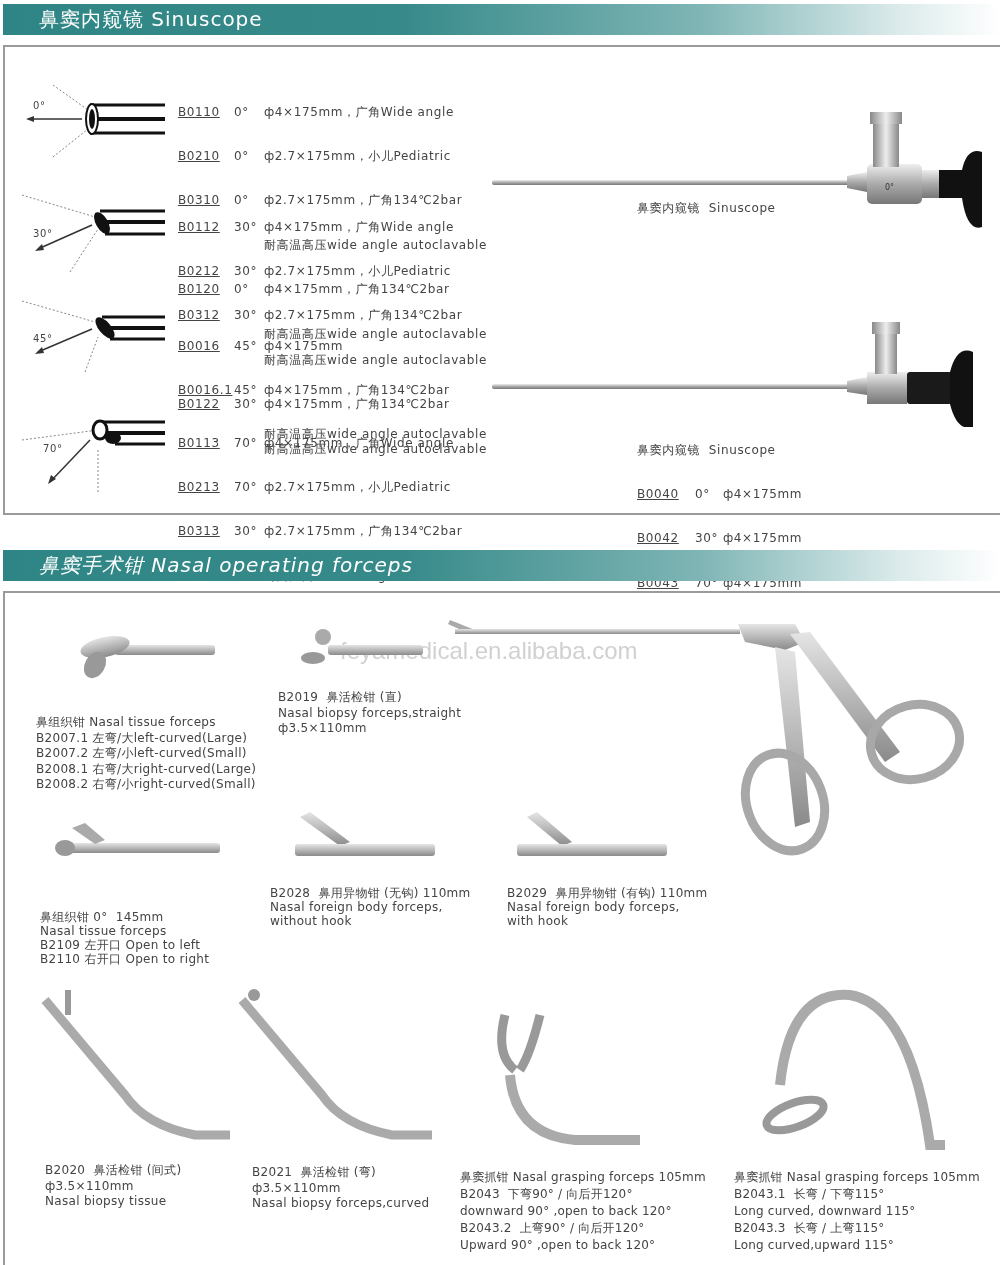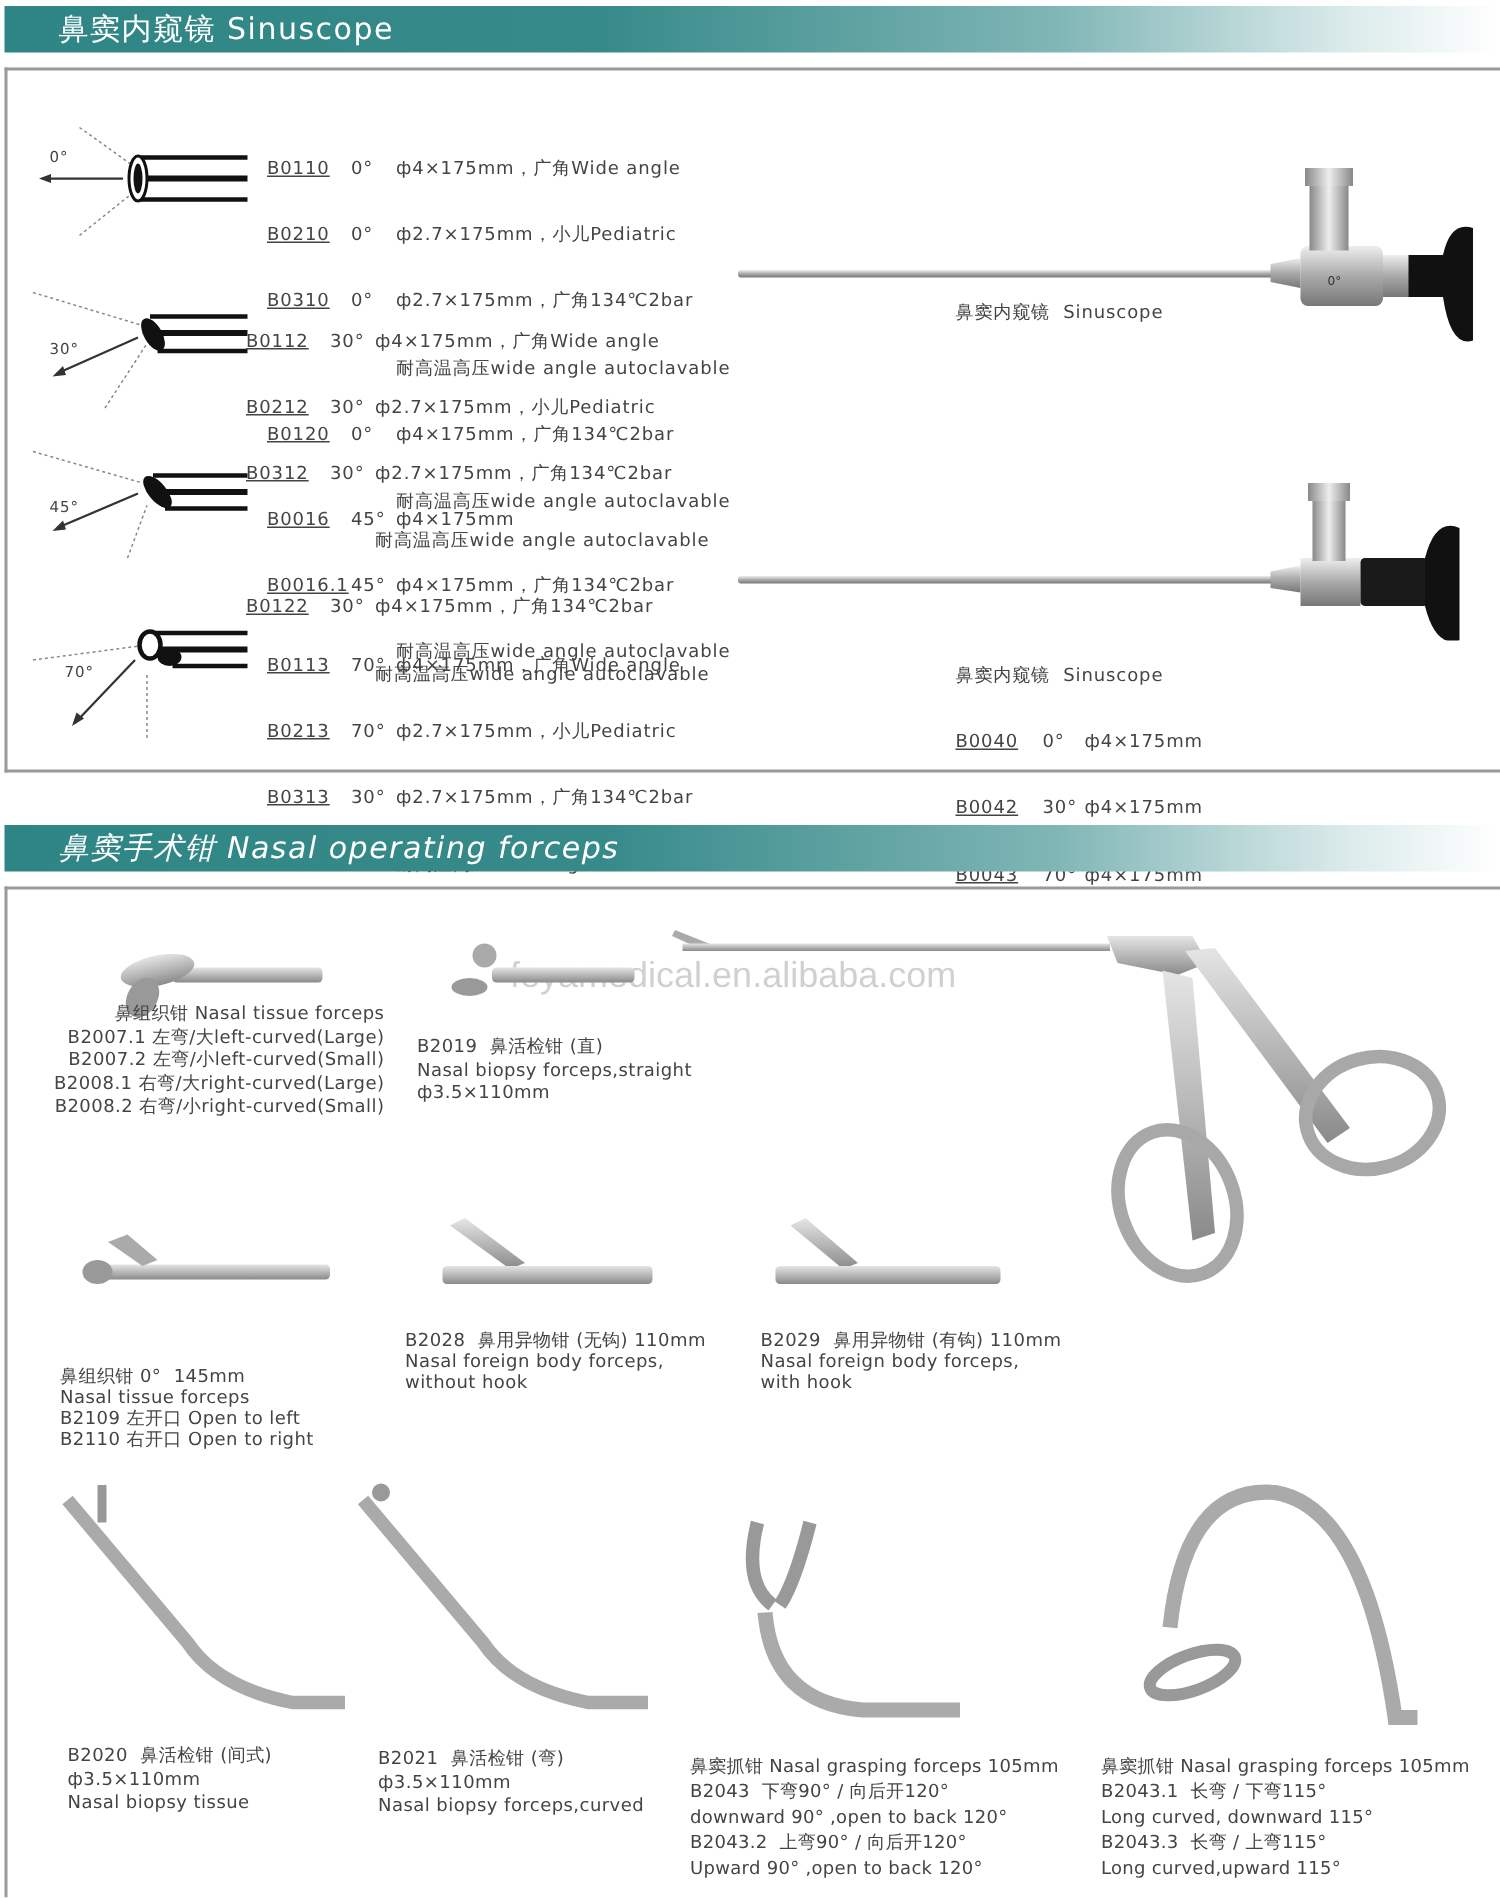--- a/index.html
+++ b/index.html
@@ -74,21 +74,21 @@
 
   <div class="txt" style="left:173px;top:28px">
     <div class="row"><span class="code">B0110</span><span class="ang">0°</span><span>ф4×175mm，广角Wide angle</span></div>
     <div class="row"><span class="code">B0210</span><span class="ang">0°</span><span>ф2.7×175mm，小儿Pediatric</span></div>
     <div class="row"><span class="code">B0310</span><span class="ang">0°</span><span>ф2.7×175mm，广角134℃2bar</span></div>
     <div class="row"><span class="code"></span><span class="ang"></span><span>耐高温高压wide angle autoclavable</span></div>
     <div class="row"><span class="code">B0120</span><span class="ang">0°</span><span>ф4×175mm，广角134℃2bar</span></div>
     <div class="row"><span class="code"></span><span class="ang"></span><span>耐高温高压wide angle autoclavable</span></div>
   </div>
 
-  <div class="txt" style="left:159px;top:143px">
+  <div class="txt" style="left:173px;top:143px">
     <div class="row"><span class="code">B0112</span><span class="ang">30°</span><span>ф4×175mm，广角Wide angle</span></div>
     <div class="row"><span class="code">B0212</span><span class="ang">30°</span><span>ф2.7×175mm，小儿Pediatric</span></div>
     <div class="row"><span class="code">B0312</span><span class="ang">30°</span><span>ф2.7×175mm，广角134℃2bar</span></div>
     <div class="row"><span class="code"></span><span class="ang"></span><span>耐高温高压wide angle autoclavable</span></div>
     <div class="row"><span class="code">B0122</span><span class="ang">30°</span><span>ф4×175mm，广角134℃2bar</span></div>
     <div class="row"><span class="code"></span><span class="ang"></span><span>耐高温高压wide angle autoclavable</span></div>
   </div>
 
   <div class="txt" style="left:173px;top:262px">
     <div class="row"><span class="code">B0016</span><span class="ang">45°</span><span>ф4×175mm</span></div>
@@ -205,21 +205,21 @@
 <svg style="left:495px;top:1005px" width="150" height="150" viewBox="0 0 150 150">
   <path d="M15 70 Q20 130 80 135 L145 135" fill="none" stroke="#aaa" stroke-width="10"></path>
   <path d="M10 10 Q0 50 20 65" fill="none" stroke="#999" stroke-width="9"></path>
   <path d="M45 10 Q35 50 25 65" fill="none" stroke="#999" stroke-width="9"></path>
 </svg>
 <svg style="left:760px;top:985px" width="190" height="170" viewBox="0 0 190 170">
   <path d="M185 160 L170 160 Q150 20 90 10 Q30 5 20 100" fill="none" stroke="#aaa" stroke-width="10"></path>
   <ellipse cx="35" cy="130" rx="30" ry="12" fill="none" stroke="#999" stroke-width="8" transform="rotate(-20 35 130)"></ellipse>
 </svg>
 
-<div class="cap" style="left:36px;top:668px;text-align:right">鼻组织钳 Nasal tissue forceps
+<div class="cap" style="left:36px;top:715px;text-align:left">鼻组织钳 Nasal tissue forceps
 B2007.1 左弯/大left-curved(Large)
 B2007.2 左弯/小left-curved(Small)
 B2008.1 右弯/大right-curved(Large)
 B2008.2 右弯/小right-curved(Small)</div>
 <div class="cap" style="left:278px;top:690px;width:196px">B2019  鼻活检钳 (直)
 Nasal biopsy forceps,straight
 ф3.5×110mm</div>
 <div class="cap" style="left:40px;top:910px;width:192px;line-height:14px">鼻组织钳 0°  145mm
 Nasal tissue forceps
 B2109 左开口 Open to left

